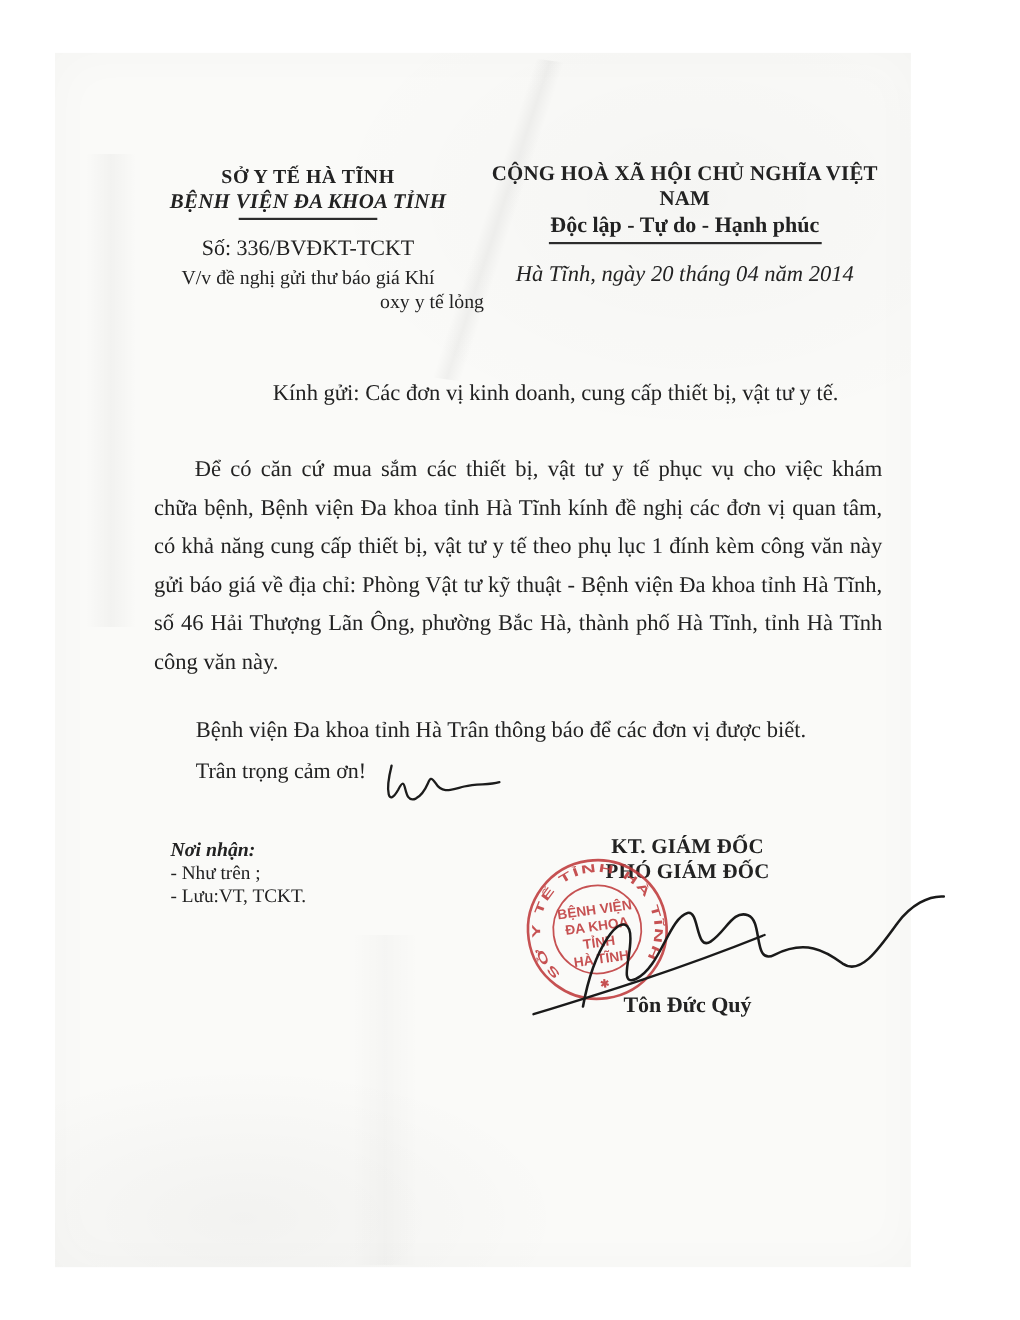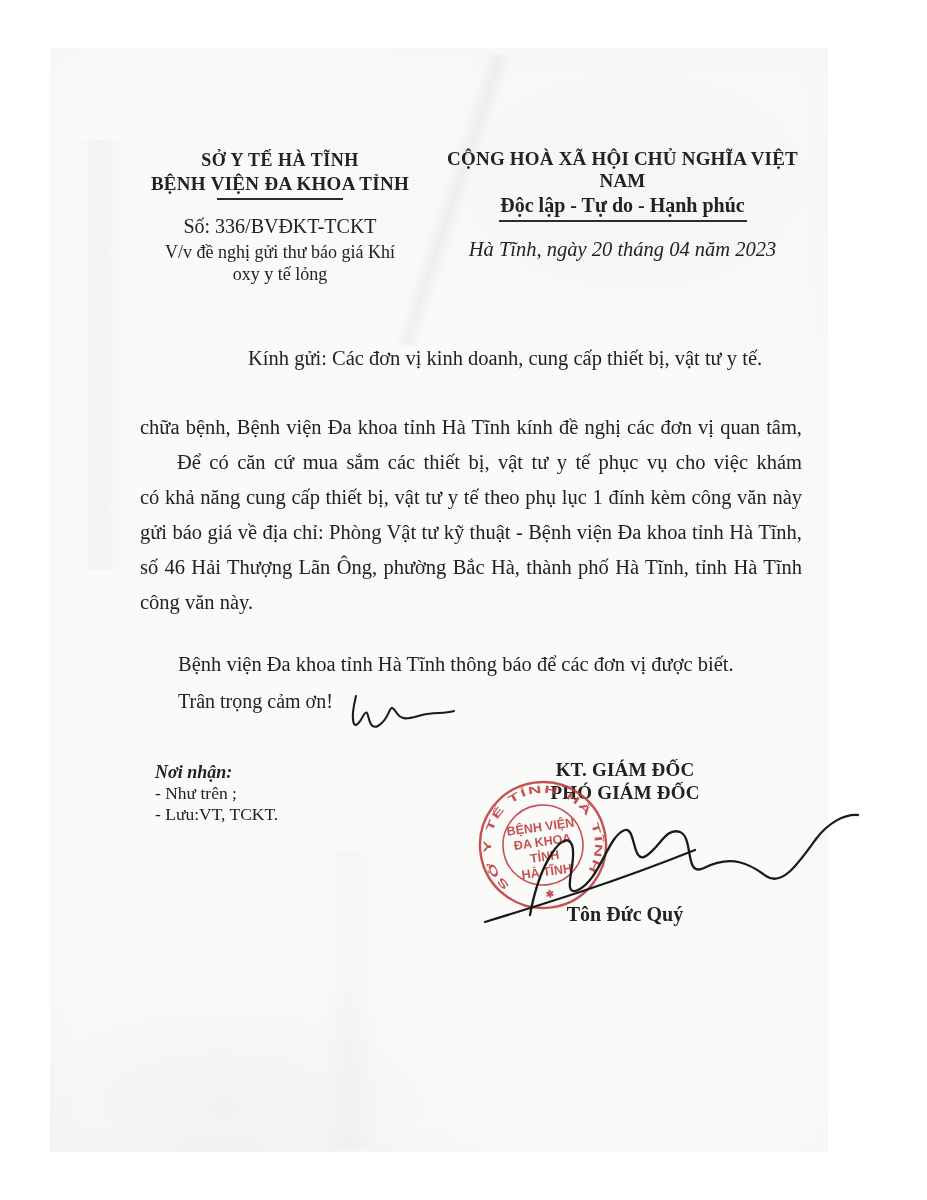--- a/index.html
+++ b/index.html
@@ -24,21 +24,21 @@
     background:linear-gradient(90deg, transparent, rgba(0,0,0,0.030), transparent); }
   .crease3 { left:320px; top:850px; width:60px; height:300px;
     background:linear-gradient(90deg, transparent, rgba(0,0,0,0.018), transparent); }
 
   .abs { position:absolute; }
   .center { text-align:center; }
 
   
   .hdr-left { left:120px; top:150px; width:320px; }
   .org-parent { font-size:18px; font-weight:600; letter-spacing:0.5px; }
-  .org-name  { font-size:19px; font-weight:700; letter-spacing:0.3px; margin-top:2px; }
+  .org-name  { font-size:19px; font-weight:700; letter-spacing:0.3px; margin-top:2px;font-style:italic; }
   .rule { height:2px; background:#2c2c2c; margin:3px auto 0 auto; }
   .rule-org { width:126px; }
   .doc-number { font-size:20px; margin-top:15px; }
   .subject { font-size:18px; line-height:22px; margin-top:3px; }
 
   
   .hdr-right { left:425px; top:148px; width:395px; }
   .motto1 { font-size:19px; font-weight:700; letter-spacing:0.2px; }
   .motto2 { font-size:20px; font-weight:700; margin-top:2px; }
   .rule-motto { width:248px; }
@@ -74,42 +74,42 @@
   <div class="crease crease1"></div>
   <div class="crease crease2"></div>
   <div class="crease crease3"></div>
 
   <div class="abs hdr-left center">
     <div class="org-parent">SỞ Y TẾ HÀ TĨNH</div>
     <div class="org-name">BỆNH VIỆN ĐA KHOA TỈNH</div>
     <div class="rule rule-org"></div>
     <div class="doc-number">Số: 336/BVĐKT-TCKT</div>
     <div class="subject">V/v đề nghị gửi thư báo giá Khí</div>
-    <div class="subject" style="margin-top:0;">oxy y tế lỏng</div>
+    <div class="subject" style="margin-top:0;text-align:right;">oxy y tế lỏng</div>
   </div>
 
   <div class="abs hdr-right center">
     <div class="motto1">CỘNG HOÀ XÃ HỘI CHỦ NGHĨA VIỆT NAM</div>
     <div class="motto2">Độc lập - Tự do - Hạnh phúc</div>
     <div class="rule rule-motto"></div>
-    <div class="dateline">Hà Tĩnh, ngày 20 tháng 04 năm 2023</div>
+    <div class="dateline">Hà Tĩnh, ngày 20 tháng 04 năm 2014</div>
   </div>
 
   <div class="abs salutation">Kính gửi: Các đơn vị kinh doanh, cung cấp thiết bị, vật tư y tế.</div>
 
   <div class="abs para">
+    <div class="jline indent">Để có căn cứ mua sắm các thiết bị, vật tư y tế phục vụ cho việc khám</div>
     <div class="jline">chữa bệnh, Bệnh viện Đa khoa tỉnh Hà Tĩnh kính đề nghị các đơn vị quan tâm,</div>
-    <div class="jline indent">Để có căn cứ mua sắm các thiết bị, vật tư y tế phục vụ cho việc khám</div>
     <div class="jline">có khả năng cung cấp thiết bị, vật tư y tế theo phụ lục 1 đính kèm công văn này</div>
     <div class="jline">gửi báo giá về địa chỉ: Phòng Vật tư kỹ thuật - Bệnh viện Đa khoa tỉnh Hà Tĩnh,</div>
     <div class="jline">số 46 Hải Thượng Lãn Ông, phường Bắc Hà, thành phố Hà Tĩnh, tỉnh Hà Tĩnh</div>
     <div>công văn này.</div>
   </div>
 
-  <div class="abs p2">Bệnh viện Đa khoa tỉnh Hà Tĩnh thông báo để các đơn vị được biết.</div>
+  <div class="abs p2">Bệnh viện Đa khoa tỉnh Hà Trân thông báo để các đơn vị được biết.</div>
   <div class="abs closing">Trân trọng cảm ơn!</div>
 
   <svg class="abs squiggle-svg" viewBox="0 0 110 55">
     <path d="M 8 8 C 2 32, 5 46, 14 30 C 23 12, 17 44, 30 38 C 44 30, 40 12, 48 24 C 54 34, 62 30, 74 27 C 86 24, 96 26, 106 23" fill="none" stroke="#1c1c1c" stroke-width="2.1" stroke-linecap="round"></path>
   </svg>
 
   <div class="abs recipients">
     <div class="recipients-label">Nơi nhận:</div>
     <div class="recipients-item">- Như trên ;</div>
     <div class="recipients-item">- Lưu:VT, TCKT.</div>

